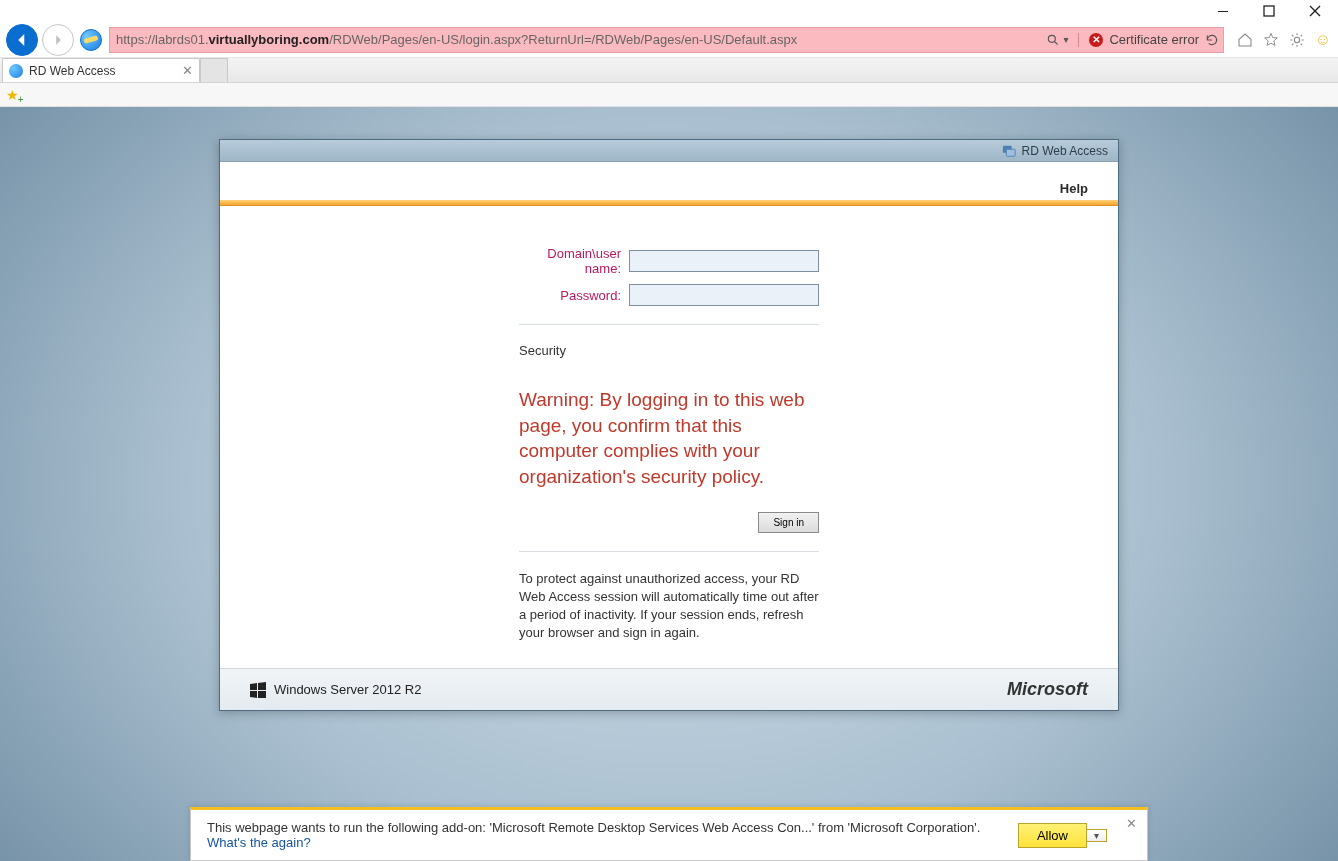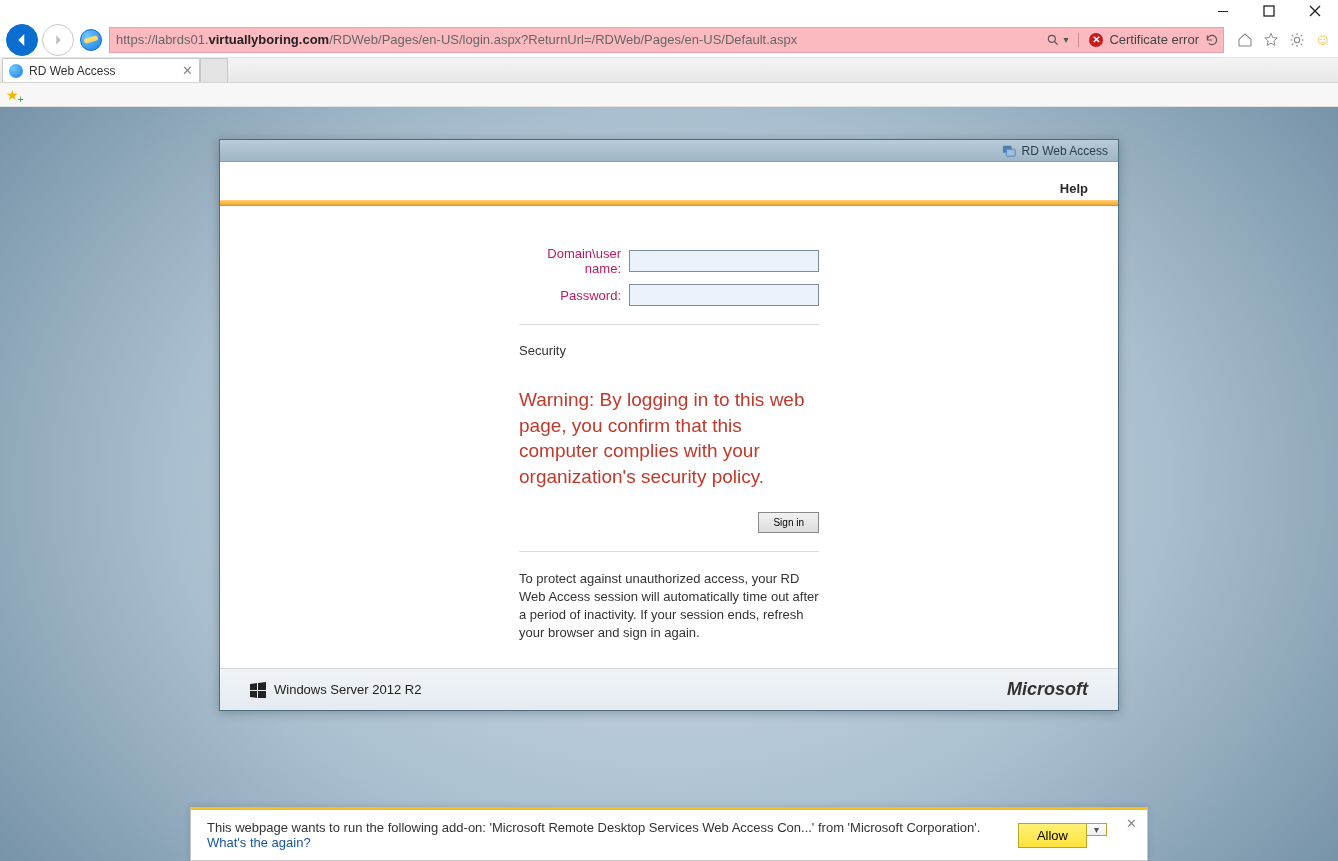--- a/index.html
+++ b/index.html
@@ -173,21 +173,21 @@
   .ms-word{font-style:italic;font-weight:600;font-size:18px;color:#333;}
   
   .notif {
     position:absolute; left:190px; right:190px; bottom:0; height:54px;
     background:#fff; border:1px solid #c6c6c6; border-top:3px solid #f5bf22;
     display:flex; align-items:center; padding:6px 40px 6px 16px;
     font-size:13px; color:#333; box-shadow:0 -1px 6px rgba(0,0,0,.12);
   }
   .notif .msg-col{flex:1;}
   .notif a{color:#1655a3;text-decoration:none;}
-  .allow-wrap{display:flex;align-items:flex-start;margin-left:22px;}
+  .allow-wrap{display:flex;align-items:center;margin-left:22px;}
   .allow-btn{
     background:linear-gradient(#fff176,#ffe23b);
     border:1px solid #b9a52e;padding:4px 18px;font-size:13px;
   }
   .allow-dd{
     width:20px;border:1px solid #b9a52e;border-left:none;
     background:linear-gradient(#fff,#eee);display:flex;align-items:center;justify-content:center;font-size:10px;color:#555;
   }
   .notif .close-x{position:absolute;right:10px;top:6px;color:#888;}
   .search-sep{width:1px;height:14px;background:#d08a94;margin:0 4px;}

